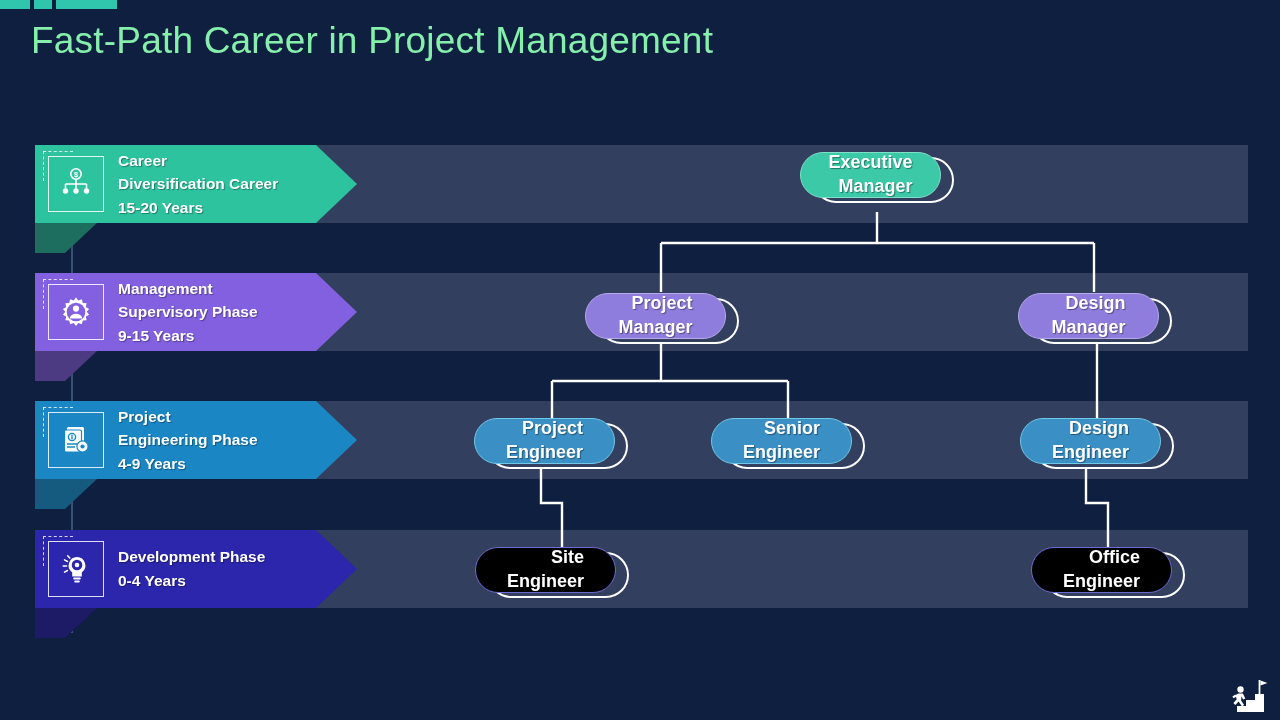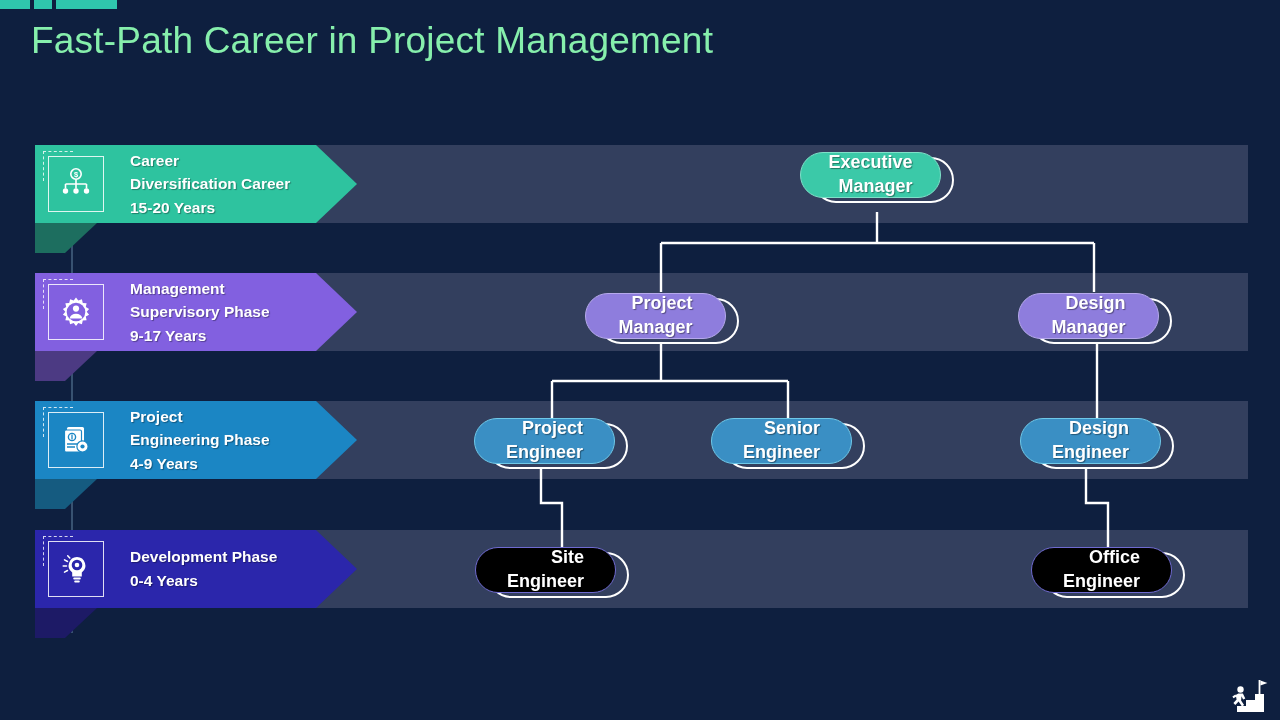--- a/index.html
+++ b/index.html
@@ -123,21 +123,21 @@
   .phase-icon-box svg { display: block; }
 
   .phase-text {
     margin-left: 14px;
     color: #ffffff;
     font-size: 15.5px;
     font-weight: bold;
     line-height: 1.52;
     text-shadow: 1px 1px 1px rgba(0,0,0,0.35);
   }
-  .phase-text div { white-space: nowrap; margin-left: 12px; }
+  .phase-text div { white-space: nowrap; }
 
   
   #connectors {
     position: absolute;
     left: 0; top: 0;
     width: 1280px; height: 720px;
     pointer-events: none;
   }
 
   
@@ -239,21 +239,21 @@
           <path d="M17 2.5 l2.3 3.0 3.6-1.2 0.9 3.7 3.8 0.3 -0.8 3.7 3.3 1.9 -2.4 2.9 2.4 2.9 -3.3 1.9 0.8 3.7 -3.8 0.3 -0.9 3.7 -3.6-1.2 -2.3 3.0 -2.3-3.0 -3.6 1.2 -0.9-3.7 -3.8-0.3 0.8-3.7 -3.3-1.9 2.4-2.9 -2.4-2.9 3.3-1.9 -0.8-3.7 3.8-0.3 0.9-3.7 3.6 1.2z"></path>
         </g>
         <circle cx="17" cy="17" r="9.3" fill="#8260e0"></circle>
         <circle cx="17" cy="13.6" r="3.1" fill="#fff"></circle>
         <path d="M10.6 23.4 a6.6 6.0 0 0 1 12.8 0 z" fill="#fff"></path>
       </svg>
     </div>
     <div class="phase-text">
       <div>Management</div>
       <div>Supervisory Phase</div>
-      <div>9-17 Years</div>
+      <div>9-15 Years</div>
     </div>
   </div>
 
   <div class="phase phase-2">
     <div class="phase-icon-box">
       <svg width="34" height="34" viewBox="0 0 34 34">
         <rect x="8" y="4" width="17" height="22" rx="1.5" fill="#fff"></rect>
         <rect x="5.5" y="7" width="17" height="22" rx="1.5" fill="#fff" stroke="#1b86c4" stroke-width="1.2"></rect>
         <circle cx="13" cy="14" r="3.6" fill="none" stroke="#1b86c4" stroke-width="1.4"></circle>
         <path d="M13 11.5 v5" stroke="#1b86c4" stroke-width="1.3"></path>

